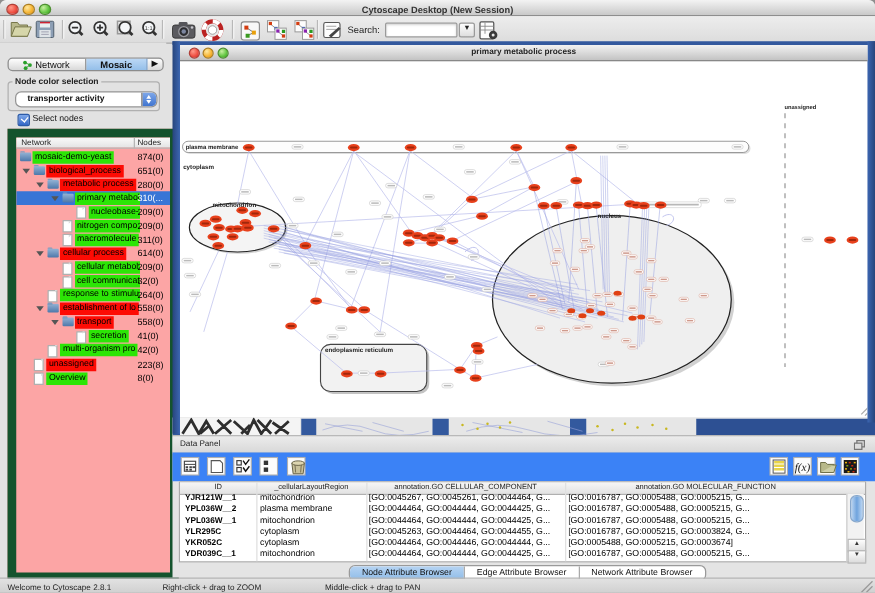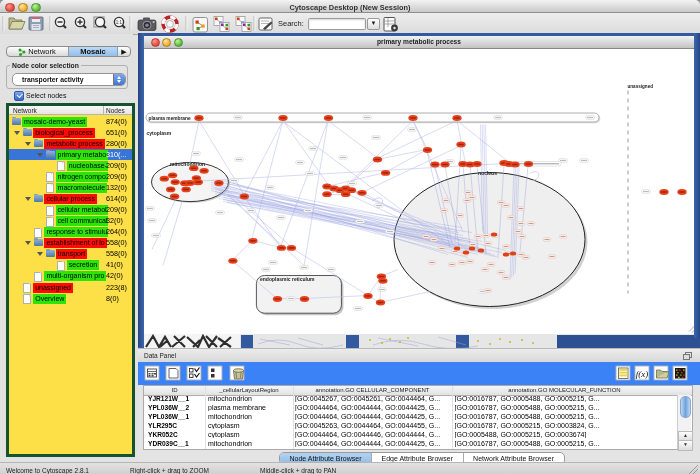--- a/index.html
+++ b/index.html
@@ -27,21 +27,21 @@
 #grouplbl{position:absolute;left:10px;top:27.5px;font-size:6.8px;font-weight:bold;color:#222;background:#e2e2e2;padding:0 2px;}
 #combo{position:absolute;left:12px;top:39px;width:112px;height:10.5px;background:#fff;border:1px solid #959595;border-radius:5px;overflow:hidden;}
 #combo span{position:absolute;left:9px;top:1.5px;font-size:6.8px;font-weight:bold;color:#111;}
 #combobtn{position:absolute;right:0;top:0;width:11px;height:10.5px;background:linear-gradient(#7fa8ea,#3f74cf);border-left:1px solid #777;}
 #combobtn:before{content:"";position:absolute;left:3.2px;top:1.6px;border-left:2.4px solid transparent;border-right:2.4px solid transparent;border-bottom:3px solid #fff;}
 #combobtn:after{content:"";position:absolute;left:3.2px;bottom:1.6px;border-left:2.4px solid transparent;border-right:2.4px solid transparent;border-top:3px solid #fff;}
 #checkbox{position:absolute;left:14px;top:57px;width:8px;height:8px;border-radius:2px;background:linear-gradient(#7fa8ea,#3467c7);border:0.5px solid #2c5ba8;}
 #checkbox:before{content:"";position:absolute;left:1.5px;top:1px;width:4px;height:2.5px;border-left:1.5px solid #fff;border-bottom:1.5px solid #fff;transform:rotate(-50deg);}
 #chklbl{position:absolute;left:26px;top:57.5px;font-size:7px;color:#111;}
 
-#treebox{position:absolute;left:6px;top:69px;width:123px;height:348px;background:#fde047;border:3px solid #14532d;overflow:hidden;}
+#treebox{position:absolute;left:6px;top:69px;width:123px;height:348px;background:#fca5a5;border:7px solid #14532d;overflow:hidden;}
 #treehdr{position:absolute;left:0;top:0;width:123px;height:8px;background:linear-gradient(#fafafa,#e4e4e4);border-bottom:1px solid #b5b5b5;font-size:6.5px;color:#222;}
 #treehdr .n1{position:absolute;left:4px;top:0.5px;}
 #treehdr .n2{position:absolute;left:97px;top:0.5px;}
 #treehdr .vl{position:absolute;left:94px;top:0;width:1px;height:9px;background:#b5b5b5;}
 .trow{position:absolute;left:0;width:123px;height:11px;}
 .trow.sel{background:#3875d6;}
 .tlabel{position:absolute;top:0.5px;height:10px;font-size:7px;line-height:10px;color:#000;padding:0 2px;white-space:nowrap;overflow:hidden;}
 .lgreen{background:#2ce506;}
 .lred{background:#fd0b04;}
 .tcount{position:absolute;left:97px;top:0.5px;font-size:7.2px;line-height:10px;color:#000;white-space:nowrap;}
@@ -248,21 +248,21 @@
             <div class="tcount">209(0)</div>
           </div>
           <div class="trow" style="top:65.35px">
             <div class="file" style="left:36.599999999999994px"></div>
             <div class="tlabel lgreen" style="left:46.599999999999994px;max-width:48.400000000000006px">nitrogen compo</div>
             <div class="tcount">209(0)</div>
           </div>
           <div class="trow" style="top:76.42px">
             <div class="file" style="left:36.599999999999994px"></div>
             <div class="tlabel lgreen" style="left:46.599999999999994px;max-width:48.400000000000006px">macromolecule</div>
-            <div class="tcount">132(0)</div>
+            <div class="tcount">311(0)</div>
           </div>
           <div class="trow" style="top:87.49px">
             <div class="arr" style="left:16.4px"></div>
             <div class="fold" style="left:25.4px"></div>
             <div class="tlabel lred" style="left:35.4px;max-width:59.599999999999994px">cellular process</div>
             <div class="tcount">614(0)</div>
           </div>
           <div class="trow" style="top:98.56px">
             <div class="file" style="left:36.599999999999994px"></div>
             <div class="tlabel lgreen" style="left:46.599999999999994px;max-width:48.400000000000006px">cellular metabol</div>

